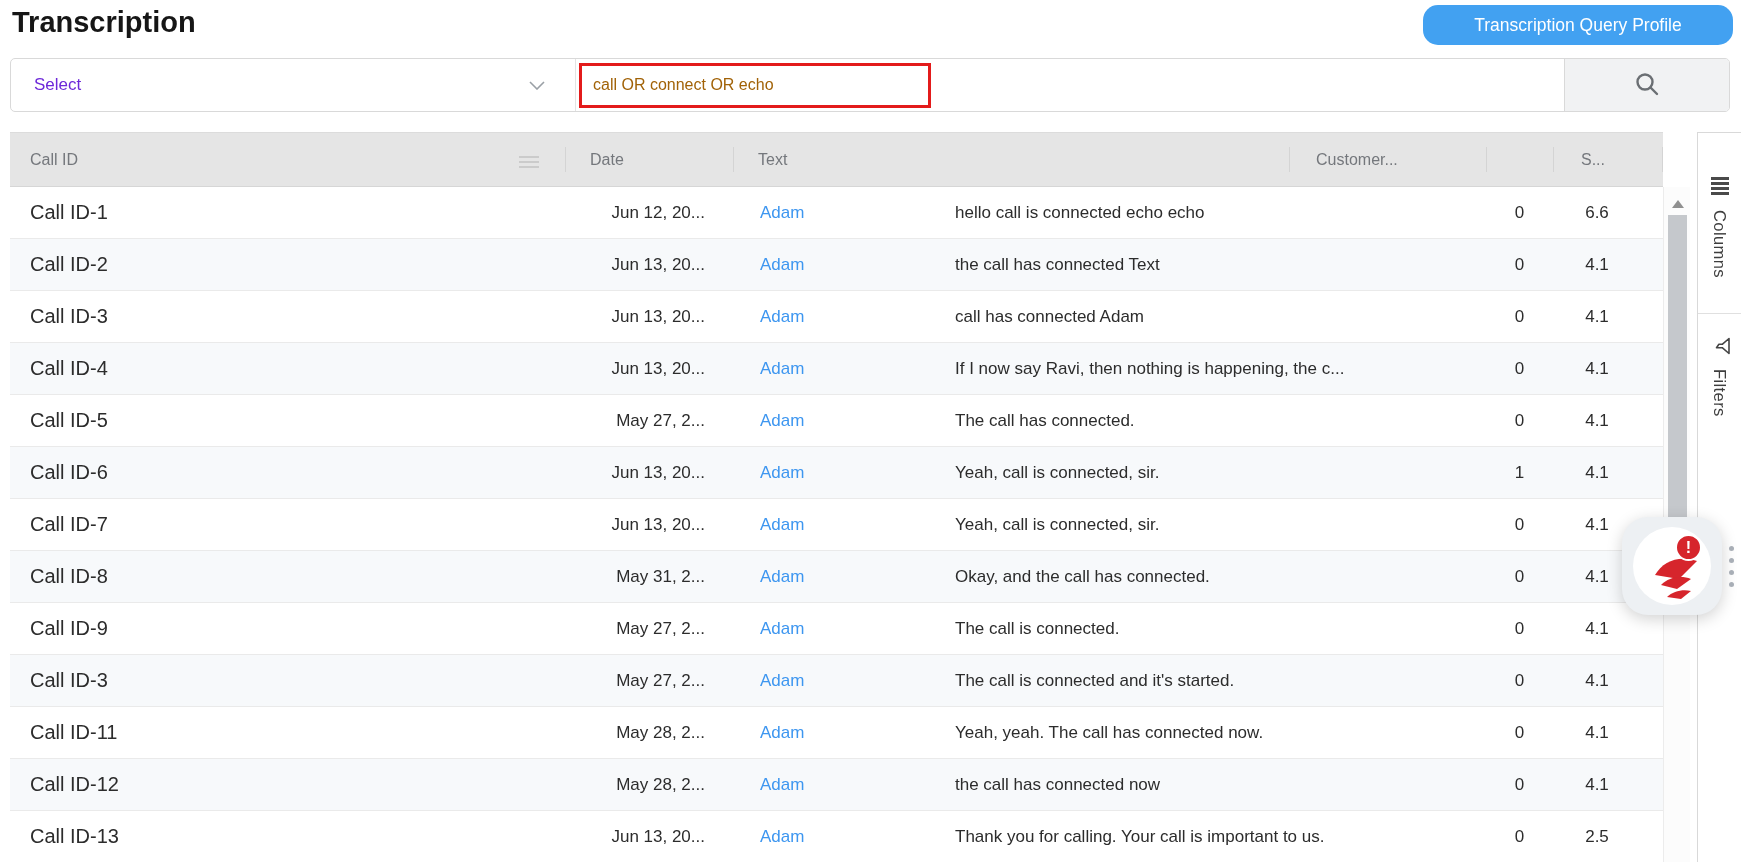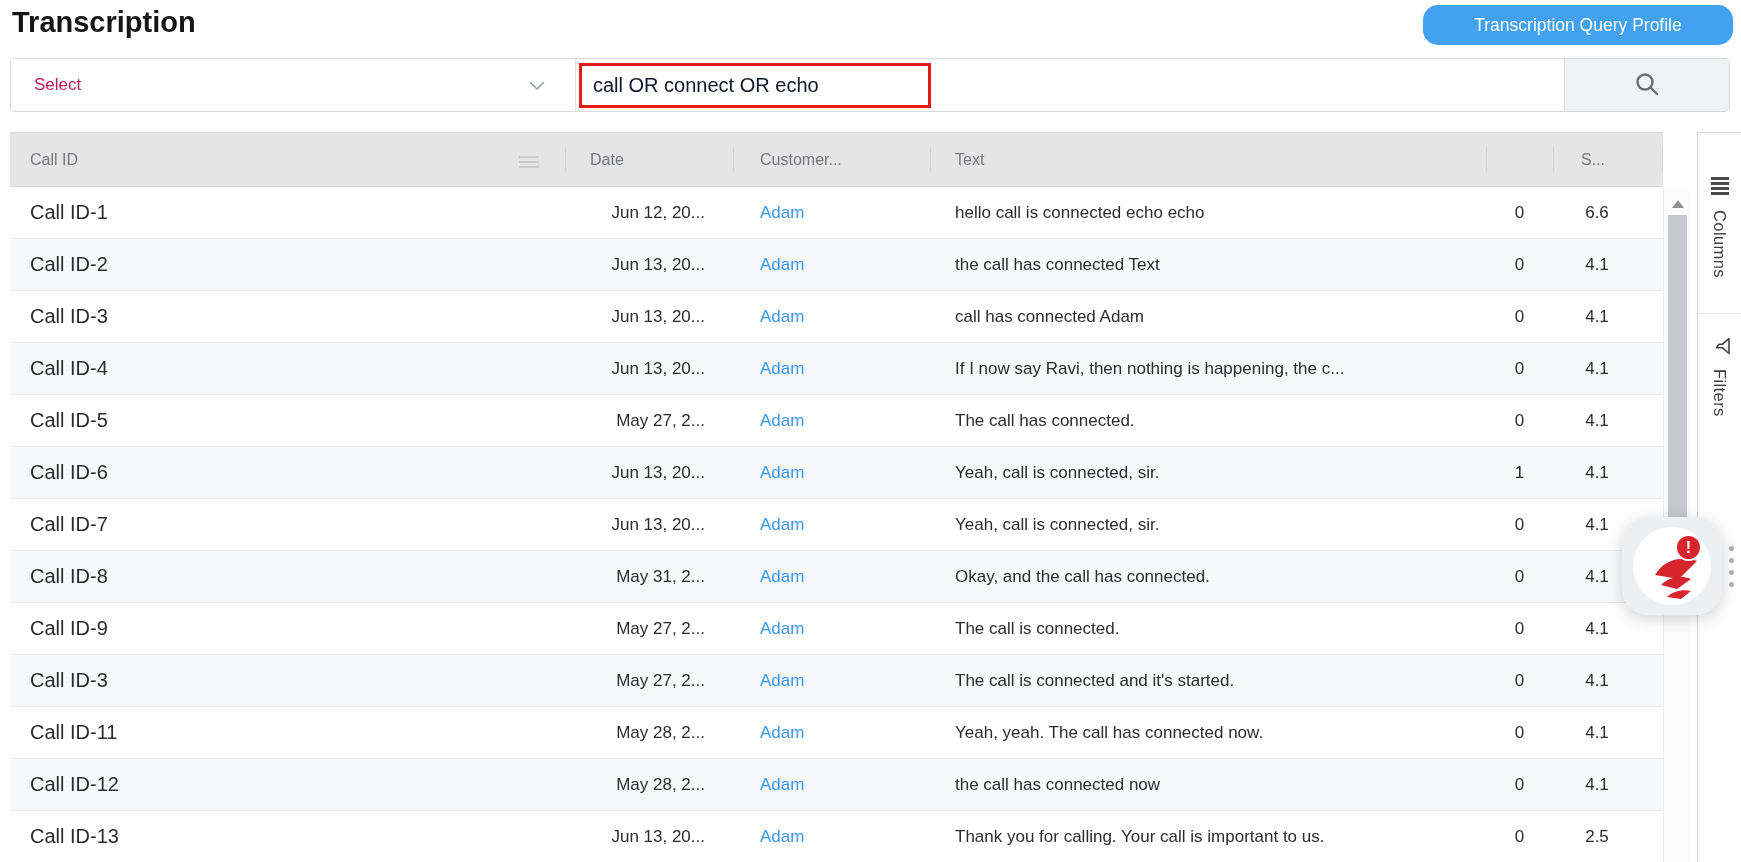--- a/index.html
+++ b/index.html
@@ -11,24 +11,24 @@
   .title { position: absolute; left: 12px; top: 6px; font-size: 29px; font-weight: 600; color: #161616; }
   .profile-btn { position: absolute; top: 5px; left: 1423px; width: 310px; height: 40px;
     background: #42a1f1; color: #fff; border: none; border-radius: 15px; font-size: 17.5px;
     font-family: "Liberation Sans", sans-serif; cursor: pointer; }
 
   
   .toolbar { position: absolute; left: 10px; top: 58px; width: 1720px; height: 54px;
     border: 1px solid #d9d9d9; border-radius: 5px; display: flex; background: #fff; overflow: hidden; }
   .select { width: 565px; display: flex; align-items: center; justify-content: space-between;
     padding: 0 30px 0 23px; border-right: 1px solid #e3e3e3; cursor: pointer; }
-  .select-label { font-size: 17px; color: #be185d; }
+  .select-label { font-size: 17px; color: #6d28d9; }
   .search-wrap { flex: 1; position: relative; display: flex; align-items: center; }
   .search-input { width: 100%; height: 100%; border: none; outline: none; background: transparent;
-    font-size: 20px; color: #0f172a; padding-left: 17px; font-family: "Liberation Sans", sans-serif; }
+    font-size: 16px; color: #a16207; padding-left: 17px; font-family: "Liberation Sans", sans-serif; }
   .annotation-box { position: absolute; left: 3px; top: 4px; width: 352px; height: 45px;
     border: 3px solid #e31b1b; pointer-events: none; }
   .search-btn { width: 165px; background: #f1f2f3; border: none; border-left: 1px solid #d9d9d9;
     display: flex; align-items: center; justify-content: center; cursor: pointer; }
 
   
   .thead { position: absolute; left: 10px; top: 132px; width: 1653px; height: 55px;
     background: #e5e5e5; border-top: 1px solid #dcdcdc; border-bottom: 1px solid #d6d6d6;
     display: flex; color: #74777c; font-size: 16px; }
   .hc { position: relative; display: flex; align-items: center; height: 100%; white-space: nowrap; overflow: hidden; }
@@ -124,25 +124,25 @@
       <span>Call ID</span>
       <span class="menu-icon">
           <i></i>
           <i></i>
           <i></i>
         </span>
     </div>
     <div class="hc c1 divided">
         <span>Date</span>
       </div>
+    <div class="hc c3 divided">
+        <span>Text</span>
+      </div>
     <div class="hc c2 divided">
         <span>Customer...</span>
-      </div>
-    <div class="hc c3 divided">
-        <span>Text</span>
       </div>
     <div class="hc c4 divided">
         <span></span>
       </div>
     <div class="hc c5 divided">
         <span>S...</span>
       </div>
   </div>
 
   <div class="tbody">

